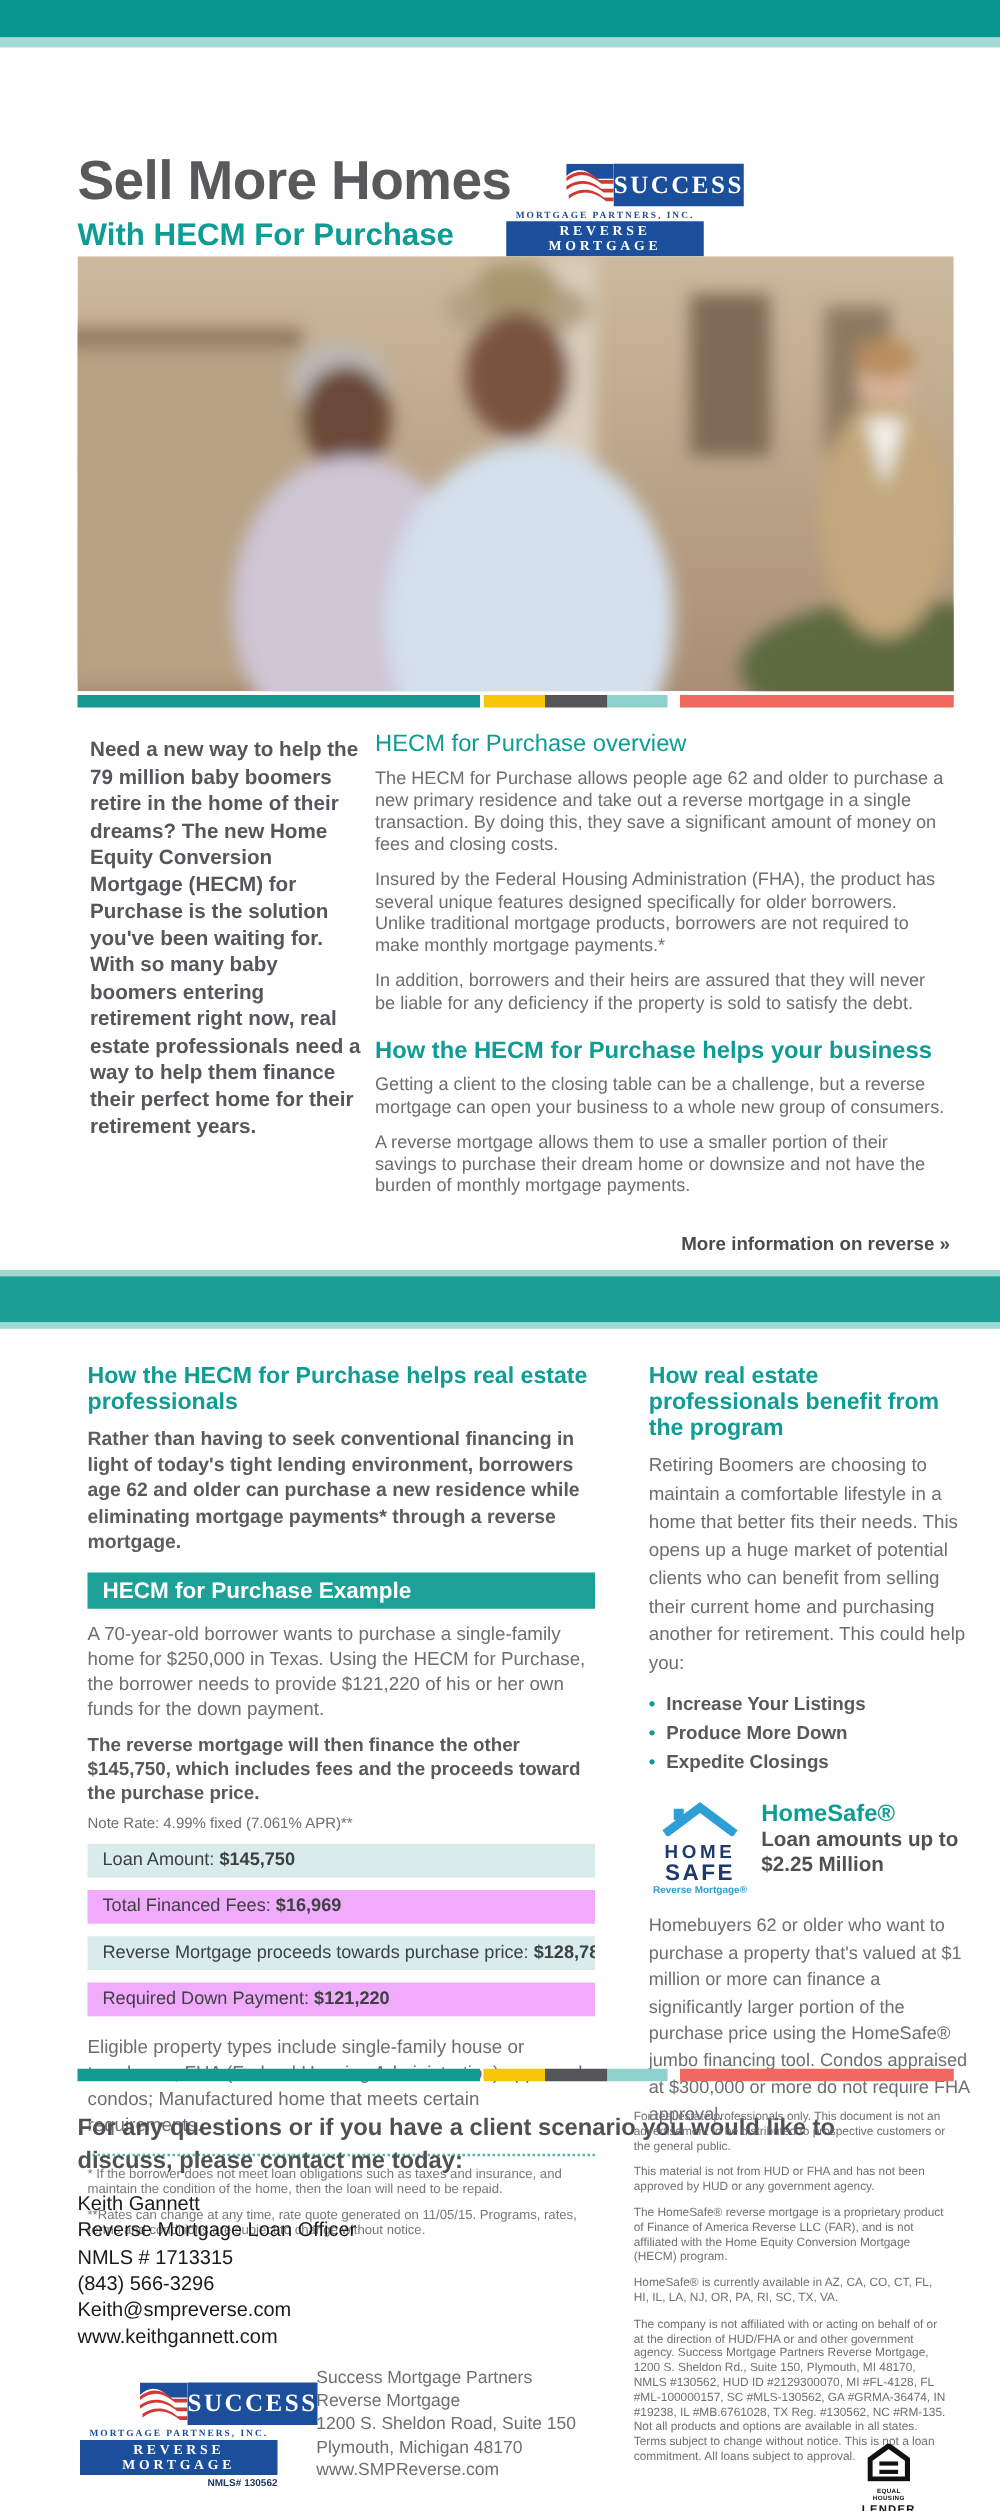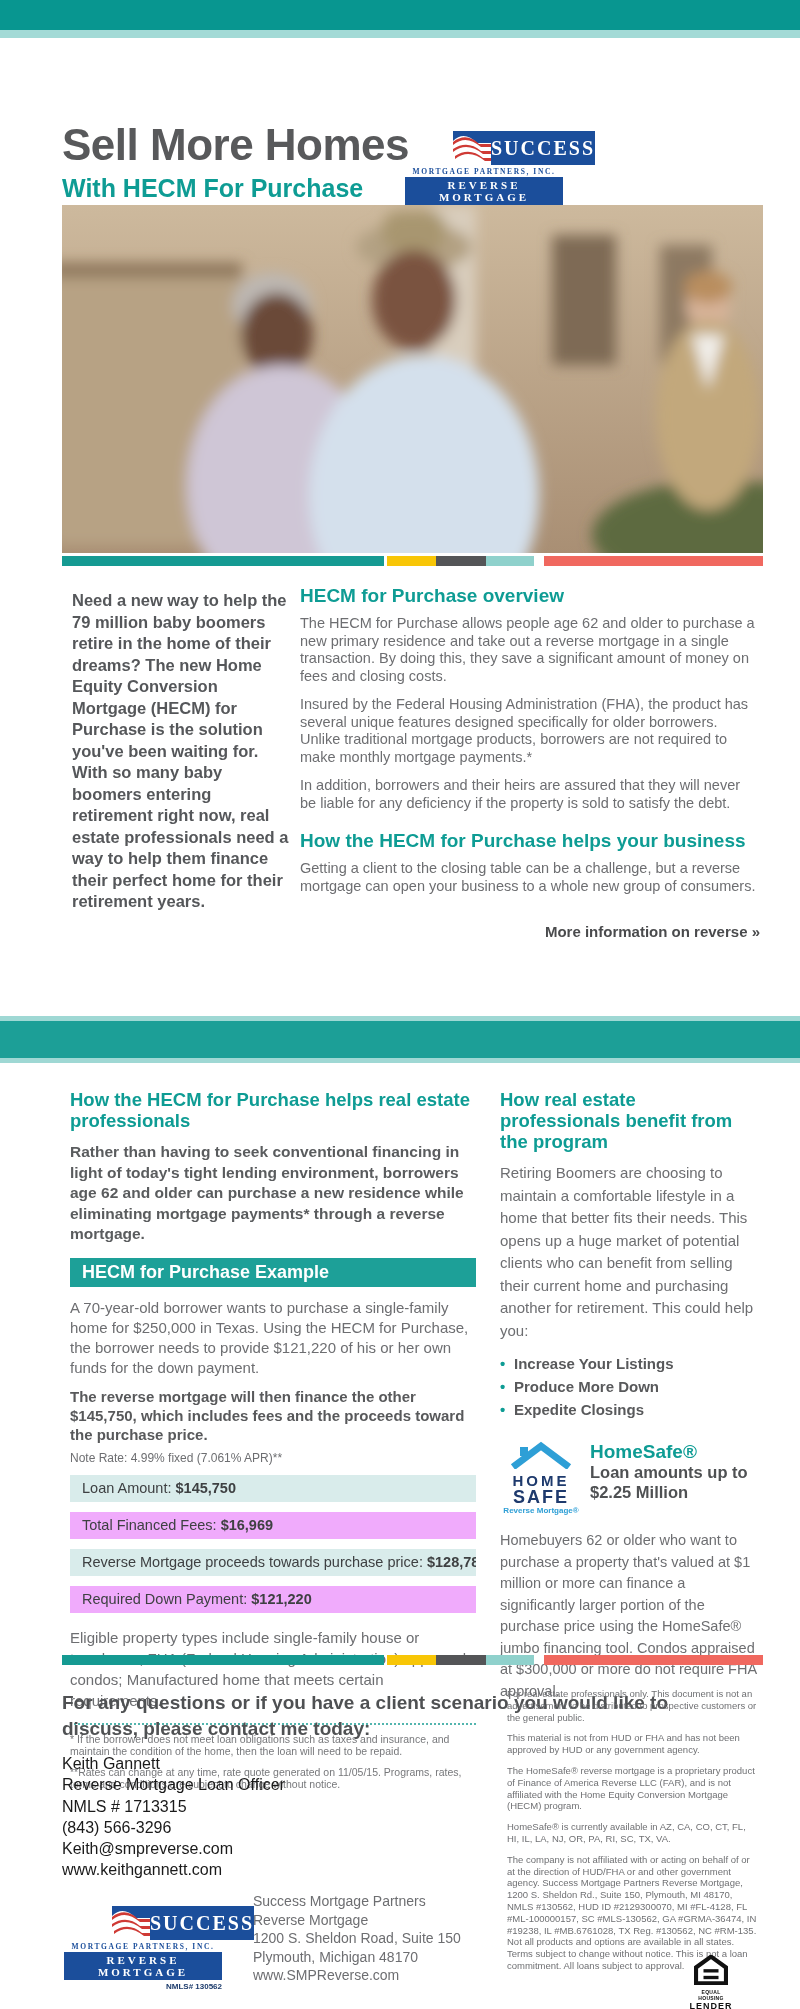--- a/index.html
+++ b/index.html
@@ -42,21 +42,21 @@
   .seg-teal   { left:0;     width:322px; background:#159a92; }
   .seg-yellow { left:325px; width:49px;  background:#f8c606; }
   .seg-dark   { left:374px; width:50px;  background:#545557; }
   .seg-lteal  { left:424px; width:48px;  background:#8fd1cc; }
   .seg-salmon { left:482px; width:219px; background:#f0685f; }
 
   
   .sec1-left { left:72px; top:590px; width:222px; font-size:16.5px; line-height:21.5px;
                font-weight:bold; color:#55575a; }
   .sec1-right { left:300px; top:585px; width:460px; }
-  .h-teal  { color:#0e9c94; font-weight:bold; font-size:19px; line-height:22px; margin:0 0 8px 0; }
+  .h-teal  { color:#0e9c94; font-weight:normal; font-size:19px; line-height:22px; margin:0 0 8px 0; }
   .body-p  { color:#6d6e71; font-size:14.5px; line-height:17.5px; margin:0 0 11px 0; }
   .h-teal2 { color:#0e9c94; font-weight:bold; font-size:19px; line-height:22px; margin:18px 0 8px 0; }
   .more-link { text-align:right; font-weight:bold; color:#4a4b4d; font-size:15px; margin-top:28px; }
 
   
   .band-light1 { left:0; top:1016px; width:800px; height:5px;  background:#9fd8d4; }
   .band-dark   { left:0; top:1021px; width:800px; height:37px; background:#1c9f97; }
   .band-light2 { left:0; top:1058px; width:800px; height:5px;  background:#9fd8d4; }
 
   
@@ -71,21 +71,21 @@
   .ex-row { height:27px; line-height:27px; padding-left:12px; font-size:14.5px; color:#3e4042;
             margin-top:10px; white-space:nowrap; overflow:hidden; }
   .row-blue   { background:#d9eceb; }
   .row-yellow { background:#f0abfc; }
   .ex-row b { font-weight:bold; }
   .eligible { color:#6d6e71; font-size:15px; line-height:21px; margin:14px 0 0 0; }
   .dotted-rule { margin-top:12px; height:0; border-top:2px dotted #53b5ae; }
   .footnote { color:#77787b; font-size:10.5px; line-height:12.5px; margin:8px 0 0 0; }
 
   
-  .sec2-right { left:500px; top:1089px; width:258px; }
+  .sec2-right { left:519px; top:1089px; width:258px; }
   .s2r-body { color:#6d6e71; font-size:15px; line-height:22.5px; margin:10px 0 0 0; }
   .s2r-bullets { list-style:none; margin:10px 0 0 0; padding:0; }
   .s2r-bullets li { color:#58595b; font-weight:bold; font-size:15px; line-height:23px;
                     padding-left:14px; position:relative; }
   .s2r-bullets li::before { content:"•"; color:#0e9c94; position:absolute; left:0; }
   .homesafe { display:flex; margin-top:20px; align-items:flex-start; }
   .hs-logo { width:82px; text-align:center; flex:none; }
   .hs-home { color:#1e3a6d; font-weight:bold; font-size:15px; letter-spacing:3px; line-height:15px; }
   .hs-safe { color:#1e3a6d; font-weight:bold; font-size:18px; letter-spacing:2px; line-height:18px; }
   .hs-rm   { color:#2e9fd6; font-weight:bold; font-size:8px; line-height:10px; }
@@ -178,20 +178,21 @@
 
   <div class="abs sec1-left">Need a new way to help the 79 million baby boomers retire in the home of their dreams? The new Home Equity Conversion Mortgage (HECM) for Purchase is the solution you've been waiting for. With so many baby boomers entering retirement right now, real estate professionals need a way to help them finance their perfect home for their retirement years.</div>
 
   <div class="abs sec1-right">
     <h2 class="h-teal">HECM for Purchase overview</h2>
     <p class="body-p">The HECM for Purchase allows people age 62 and older to purchase a new primary residence and take out a reverse mortgage in a single transaction. By doing this, they save a significant amount of money on fees and closing costs.</p>
     <p class="body-p">Insured by the Federal Housing Administration (FHA), the product has several unique features designed specifically for older borrowers. Unlike traditional mortgage products, borrowers are not required to make monthly mortgage payments.*</p>
     <p class="body-p">In addition, borrowers and their heirs are assured that they will never be liable for any deficiency if the property is sold to satisfy the debt.</p>
     <h2 class="h-teal2">How the HECM for Purchase helps your business</h2>
     <p class="body-p">Getting a client to the closing table can be a challenge, but a reverse mortgage can open your business to a whole new group of consumers.</p>
+    <p class="body-p">A reverse mortgage allows them to use a smaller portion of their savings to purchase their dream home or downsize and not have the burden of monthly mortgage payments.</p>
     <div class="more-link">More information on reverse »</div>
   </div>
 
   <div class="abs band-light1"></div>
   <div class="abs band-dark"></div>
   <div class="abs band-light2"></div>
 
   <div class="abs sec2-left">
     <h2 class="s2-heading">How the HECM for Purchase helps real estate professionals</h2>
     <p class="s2-intro">Rather than having to seek conventional financing in light of today's tight lending environment, borrowers age 62 and older can purchase a new residence while eliminating mortgage payments* through a reverse mortgage.</p>

